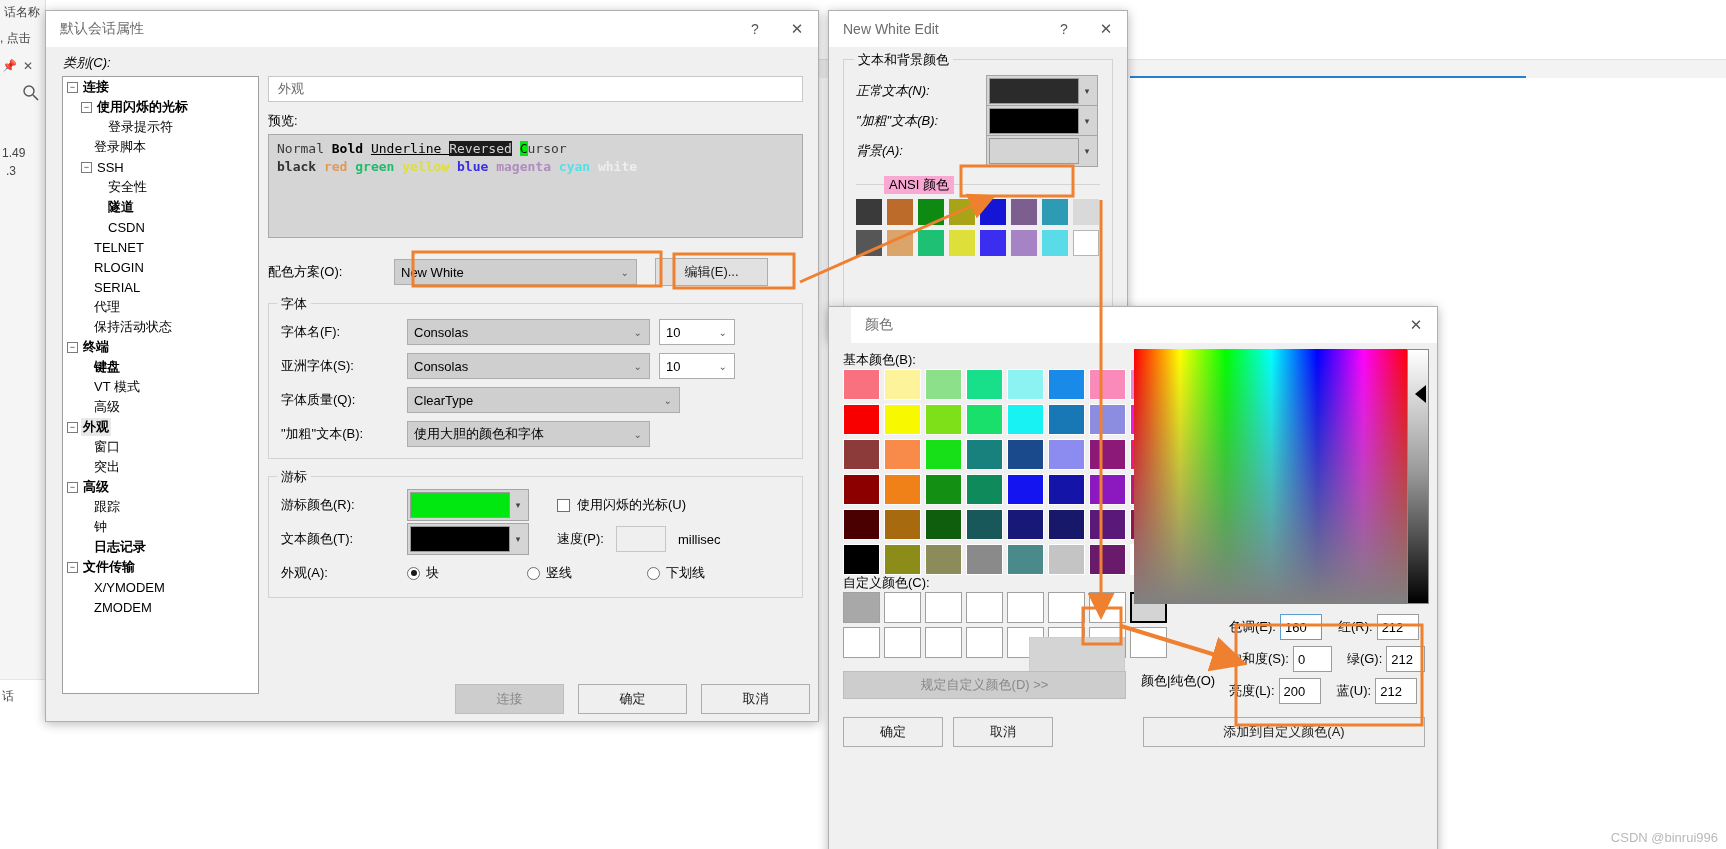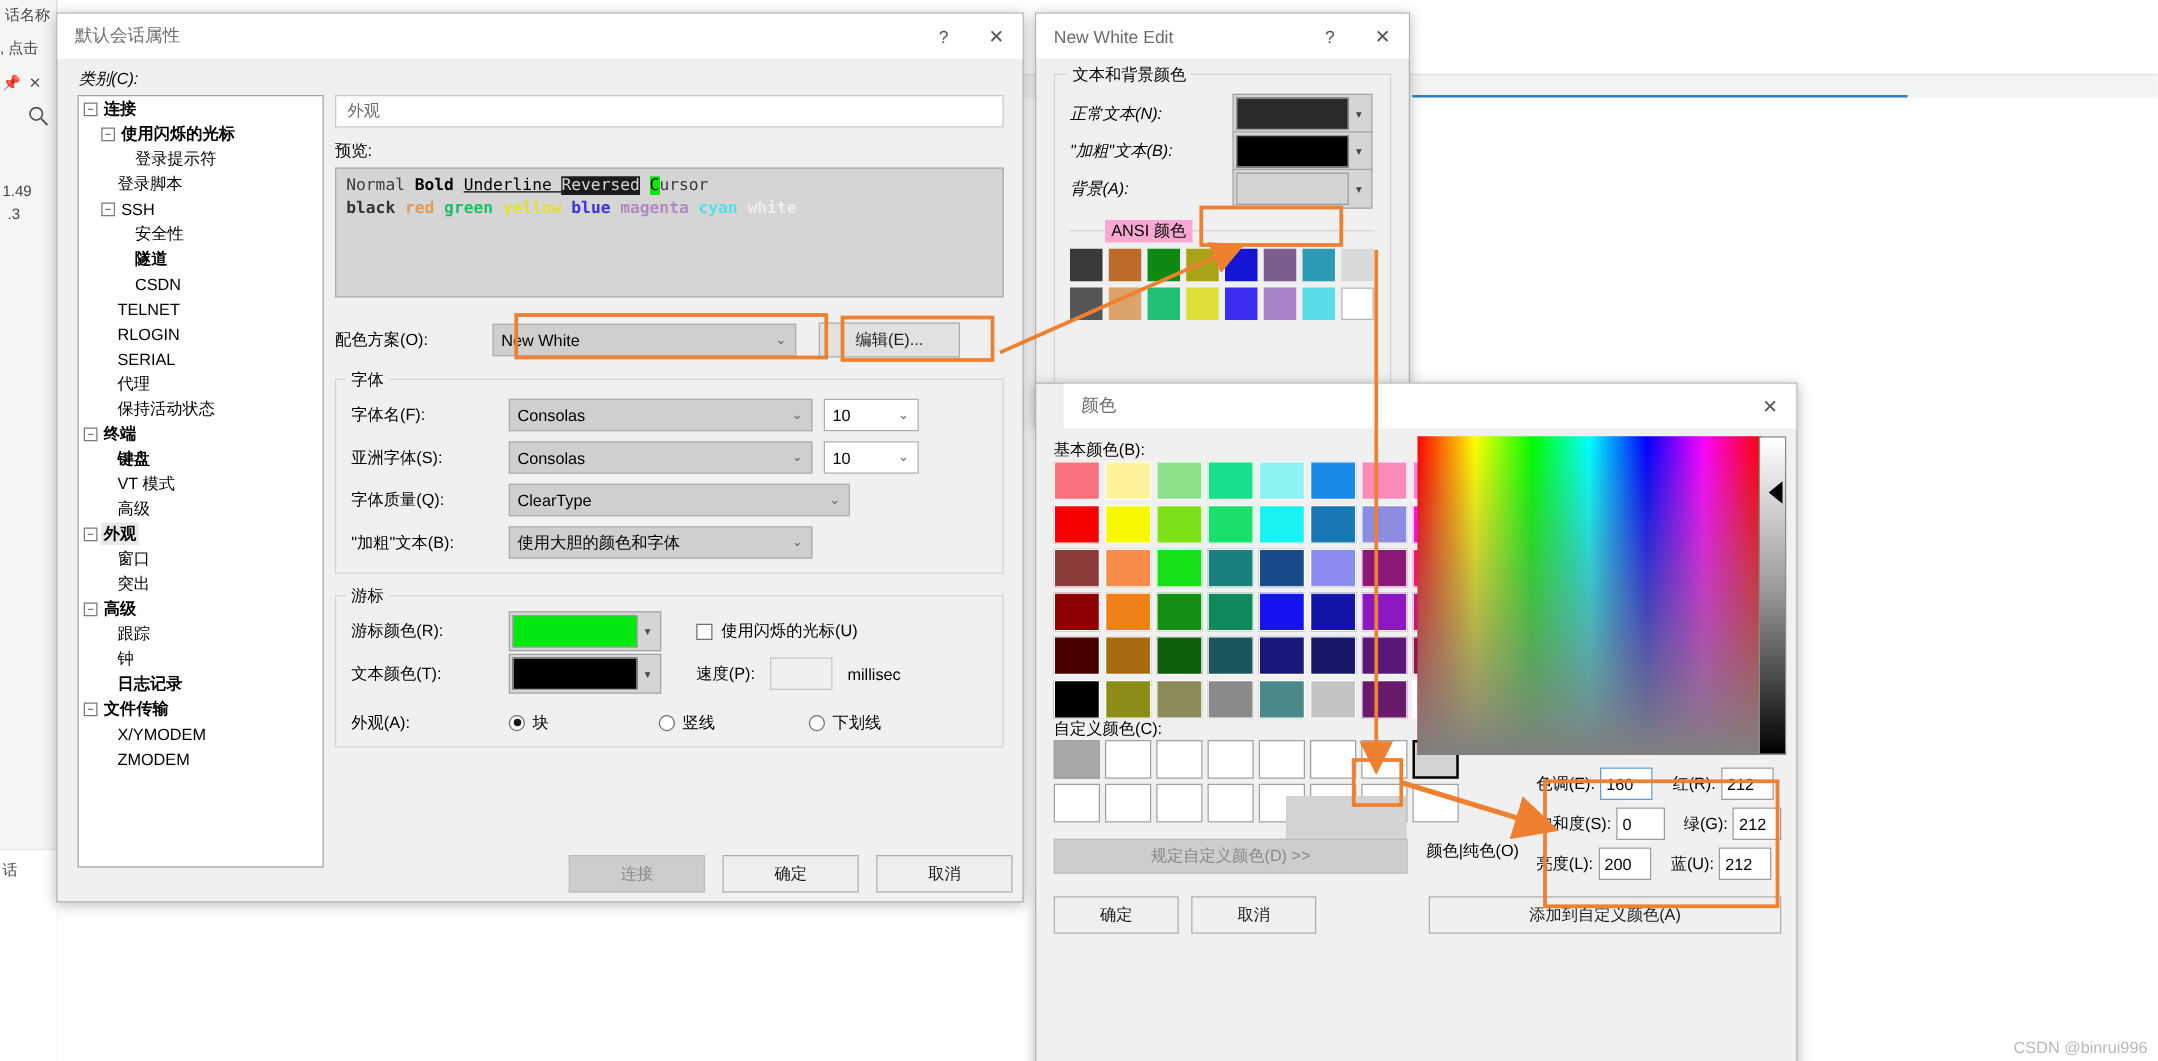--- a/index.html
+++ b/index.html
@@ -371,21 +371,21 @@
           <div class="colorwell" id="well-text" style="flex: 1 1 0%; background: rgb(0, 0, 0);"></div>
           <div class="colorwell-arrow">▾</div>
         </div>
         <div style="margin-left:28px; display:flex; align-items:center; gap:12px;">
           <span>速度(P):</span>
           <span class="txtfield" style="width:50px; background:#efefef; border-color:#c6c6c6;"></span>
           <span>millisec</span>
         </div>
       </div>
 
-      <div class="frow" style="margin-bottom:0;align-items:flex-end;">
+      <div class="frow" style="margin-bottom:0;">
         <div class="flabel">外观(A):</div>
         <div id="appearance-radios" style="display:flex; align-items:center; gap:0; flex:1;">
             <div style="display: flex; align-items: center; gap: 6px; width: 120px; margin-left: 0px;">
               <span class="radio">
                 <span class="dot"></span>
               </span>
               <span>块</span>
             </div>
             <div style="display: flex; align-items: center; gap: 6px; width: 120px;">
               <span class="radio"></span>

